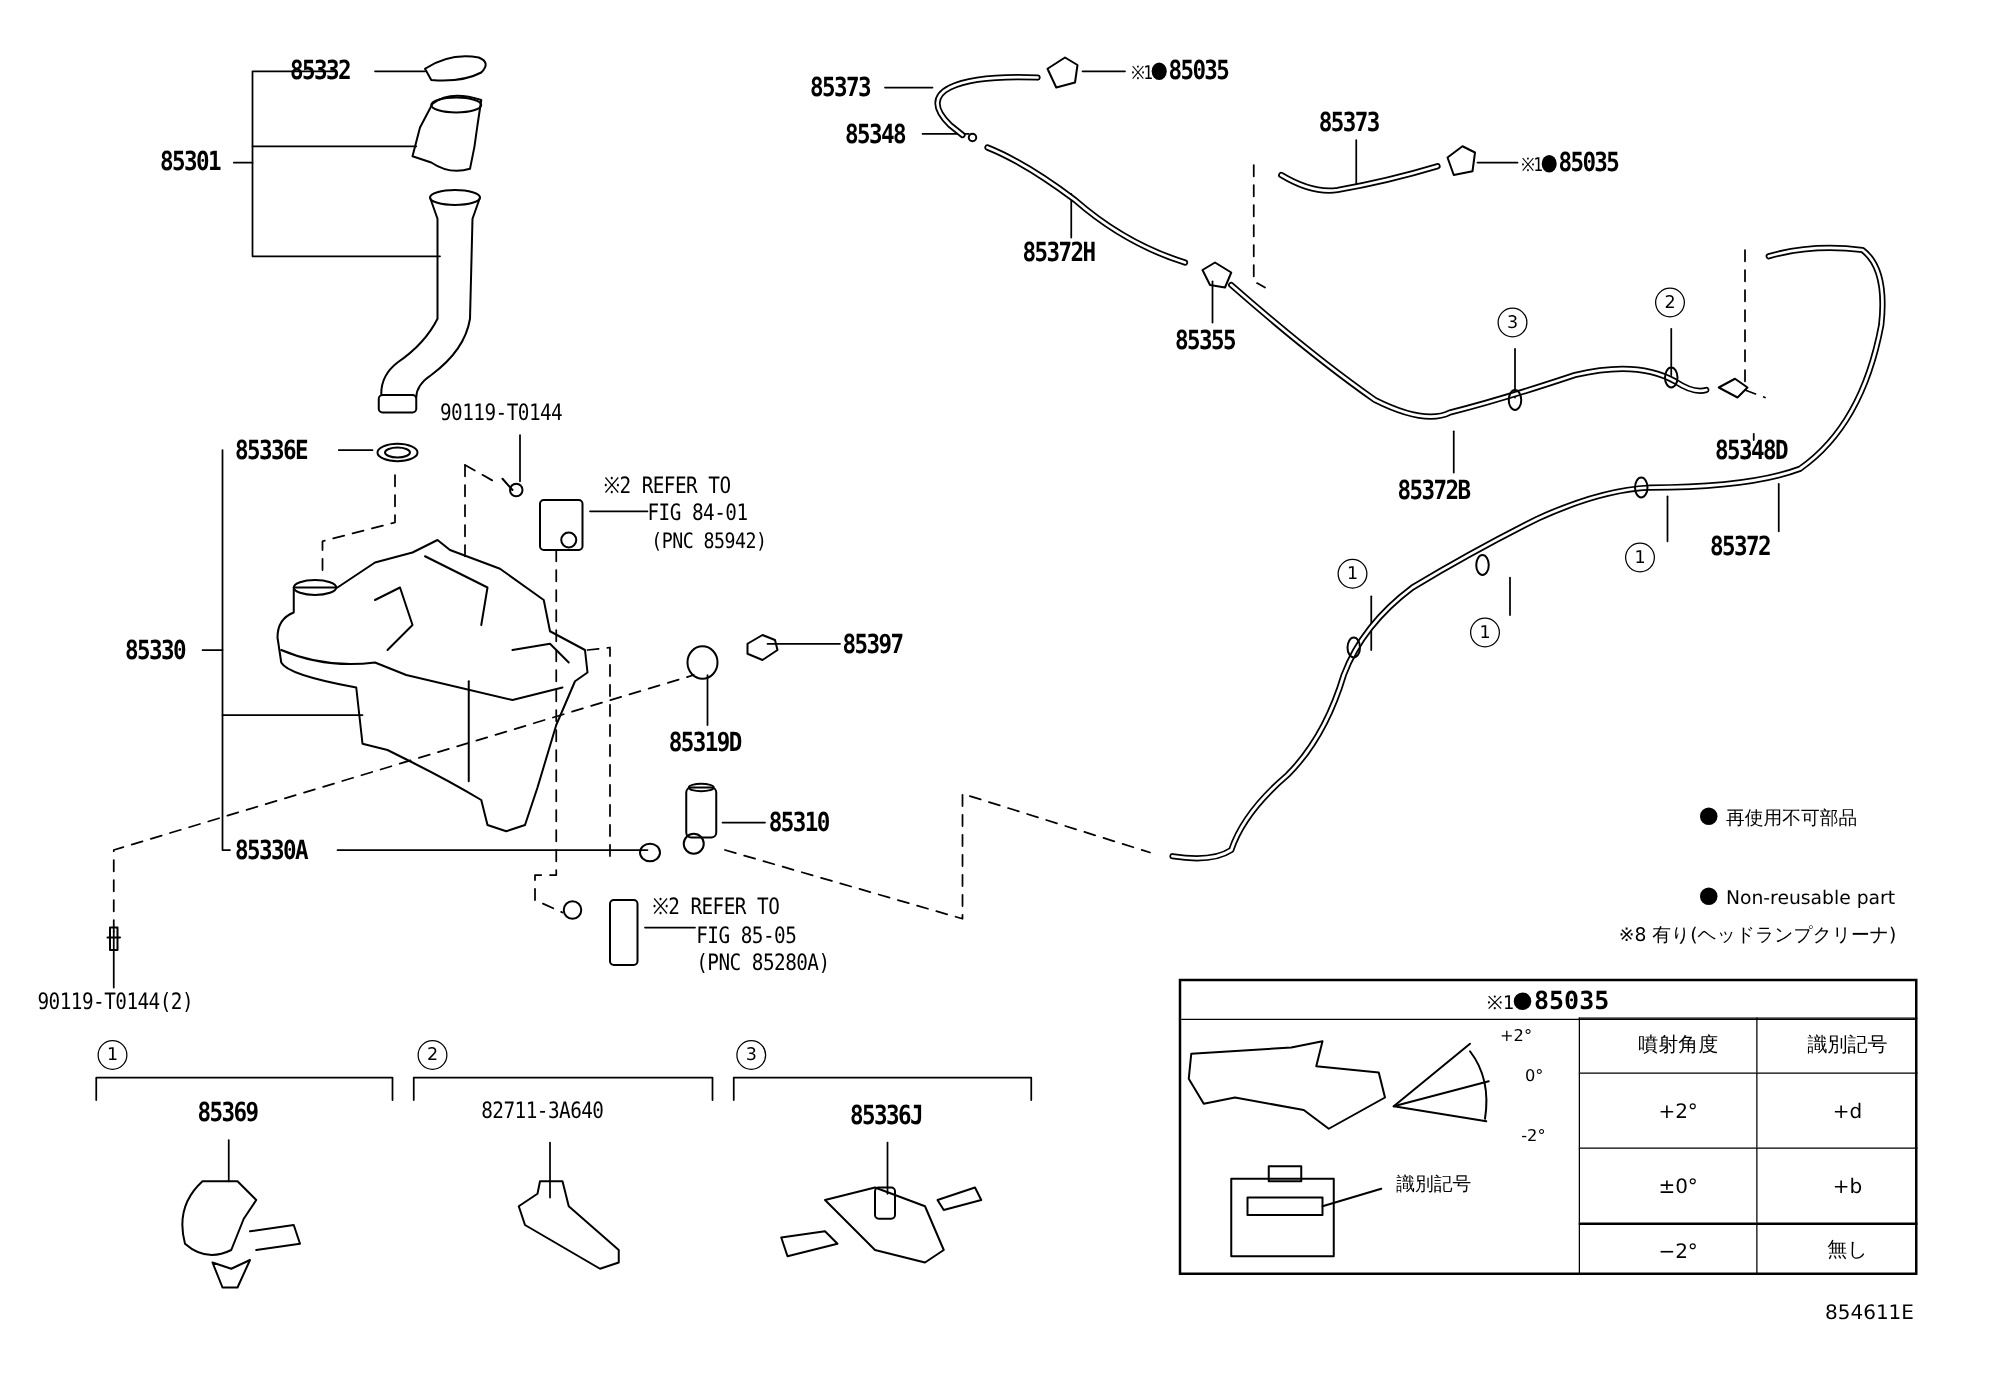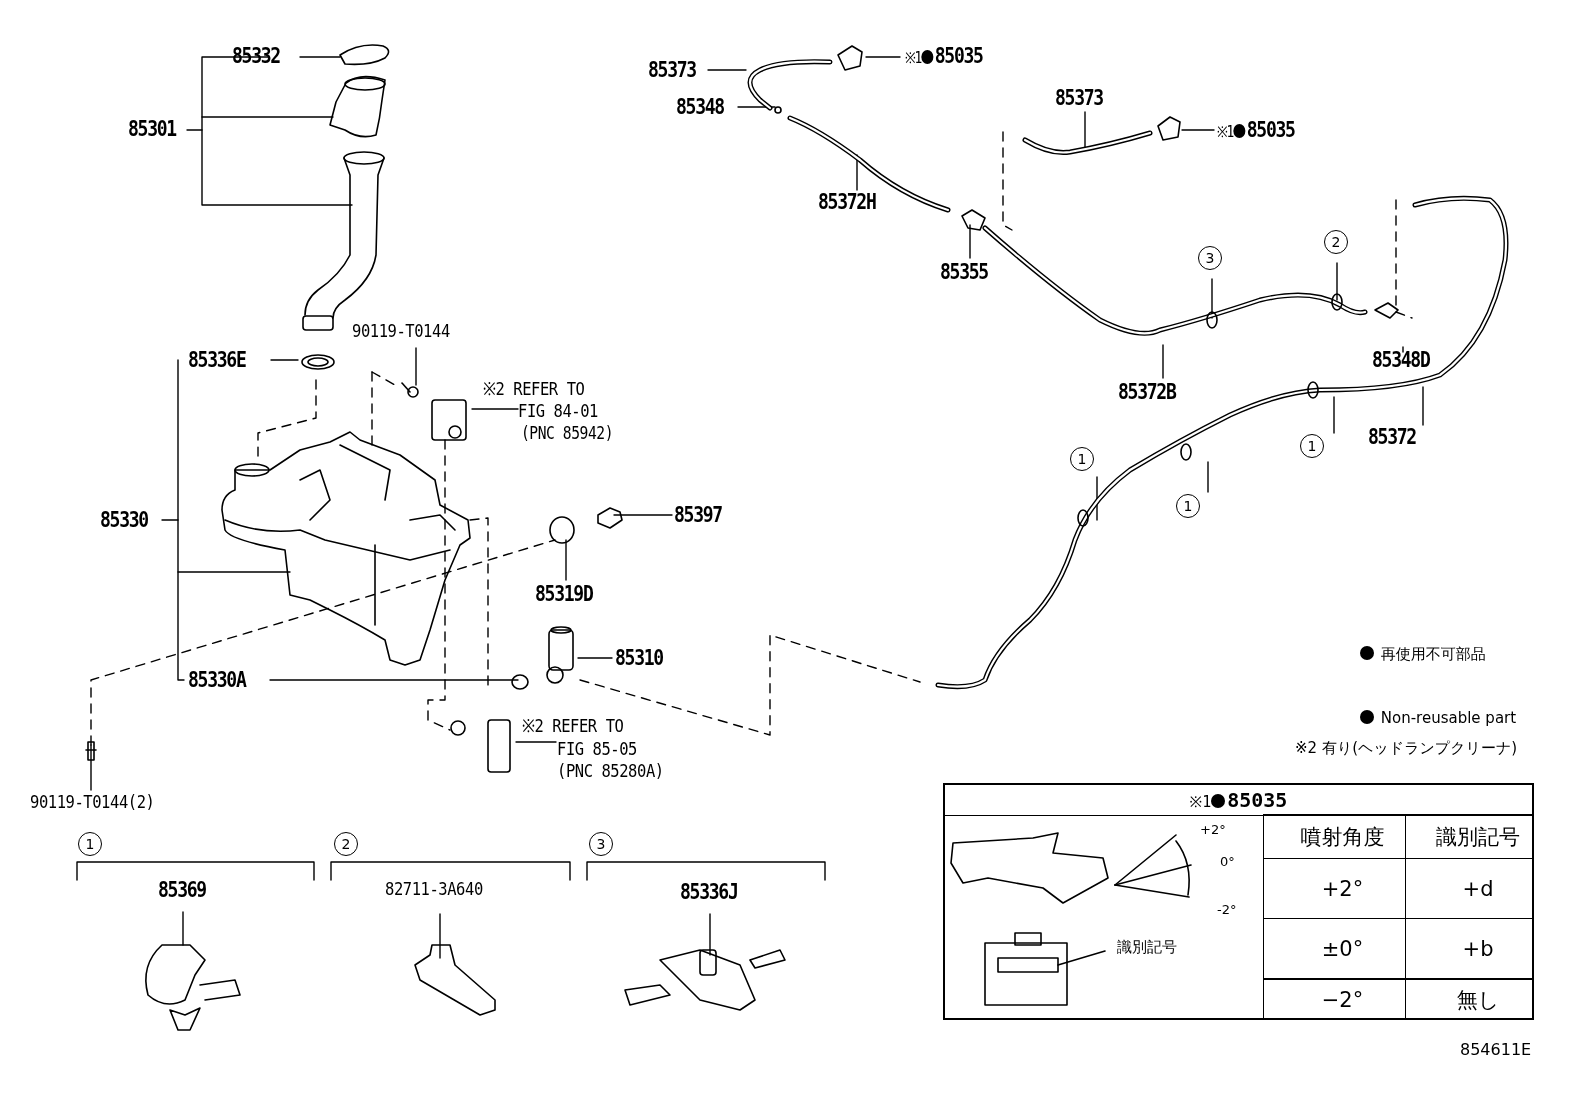--- a/index.html
+++ b/index.html
@@ -7,21 +7,21 @@
   #diagram { position:absolute; left:0; top:0; width:1592px; height:1099px; }
   .lbl { position:absolute; font-family:"DejaVu Sans Mono","Liberation Mono",monospace; font-weight:bold; font-size:21px; letter-spacing:-1.5px; white-space:nowrap; line-height:1; transform:scaleX(0.86); transform-origin:left top; }
   .lbl.sm { font-size:17px; font-weight:normal; letter-spacing:-0.5px; }
   .lbl.md { font-size:18px; font-weight:normal; letter-spacing:-0.5px; }
   .jp { position:absolute; font-family:"DejaVu Sans","Liberation Sans",sans-serif; font-size:15px; white-space:nowrap; line-height:1; }
   .circ { position:absolute; width:22px; height:22px; border:1.3px solid #000; border-radius:50%; text-align:center; line-height:22px; font-family:"DejaVu Sans",sans-serif; font-size:14px; background:#fff; box-sizing:content-box; }
   .dot { display:inline-block; width:14px; height:14px; border-radius:50%; background:#000; vertical-align:-1px; margin-right:2px; }
   .kome { font-weight:normal; font-size:15px; }
   #spec-table { position:absolute; left:943px; top:783px; width:591px; height:237px; border:2px solid #000; box-sizing:border-box; }
   #spec-title { position:absolute; left:0; top:0; width:100%; height:30px; border-bottom:1px solid #000; text-align:center; line-height:30px; font-family:"DejaVu Sans Mono",monospace; font-weight:bold; font-size:20px; }
-  .cell { position:absolute; border-left:1px solid #000; border-top:1px solid #000; box-sizing:border-box; display:flex; align-items:center; justify-content:center; font-family:"DejaVu Sans",sans-serif; font-size:21px;padding-left:16px; }
+  .cell { position:absolute; border-left:1px solid #000; border-top:1px solid #000; box-sizing:border-box; display:flex; align-items:center; justify-content:center; font-family:"DejaVu Sans",sans-serif; font-size:16px;padding-left:16px; }
 </style>
 </head>
 <body>
 
 <svg id="diagram" viewBox="0 0 1592 1099" xmlns="http://www.w3.org/2000/svg" fill="none" stroke="#000" stroke-width="1.6" stroke-linecap="round" stroke-linejoin="round">
 
   <g stroke-width="1.4">
     <polyline points="268,57 202,57 202,205 352,205"></polyline>
     <line x1="187" y1="130" x2="202" y2="130"></line>
     <line x1="202" y1="117" x2="333" y2="117"></line>
@@ -213,21 +213,21 @@
 
 <div class="circ" style="left:78px;top:832px">1</div>
 <div class="circ" style="left:334px;top:832px">2</div>
 <div class="circ" style="left:589px;top:832px">3</div>
 <div class="lbl" style="left:158px;top:880px">85369</div>
 <div class="lbl md" style="left:385px;top:880px">82711-3A640</div>
 <div class="lbl" style="left:680px;top:882px">85336J</div>
 
 <div class="jp" style="left:1360px;top:646px"><span class="dot"></span> <span>再使用不可部品</span></div>
 <div class="jp" style="left:1360px;top:710px"><span class="dot"></span> <span>Non-reusable part</span></div>
-<div class="jp" style="left:1295px;top:741px">※2 有り(ヘッドランプクリーナ)</div>
+<div class="jp" style="left:1295px;top:741px">※8 有り(ヘッドランプクリーナ)</div>
 
 <div id="spec-table">
   <div id="spec-title">
     <span class="kome">※1</span><span class="dot"></span><span>85035</span>
   </div>
   <div class="jp" style="left:255px;top:38px;font-size:13px">+2°</div>
   <div class="jp" style="left:275px;top:70px;font-size:13px">0°</div>
   <div class="jp" style="left:272px;top:118px;font-size:13px">-2°</div>
   <div class="jp" style="left:172px;top:155px">識別記号</div>
   <div class="cell" style="left:318px;top:29px;width:142px;height:44px">噴射角度</div>

